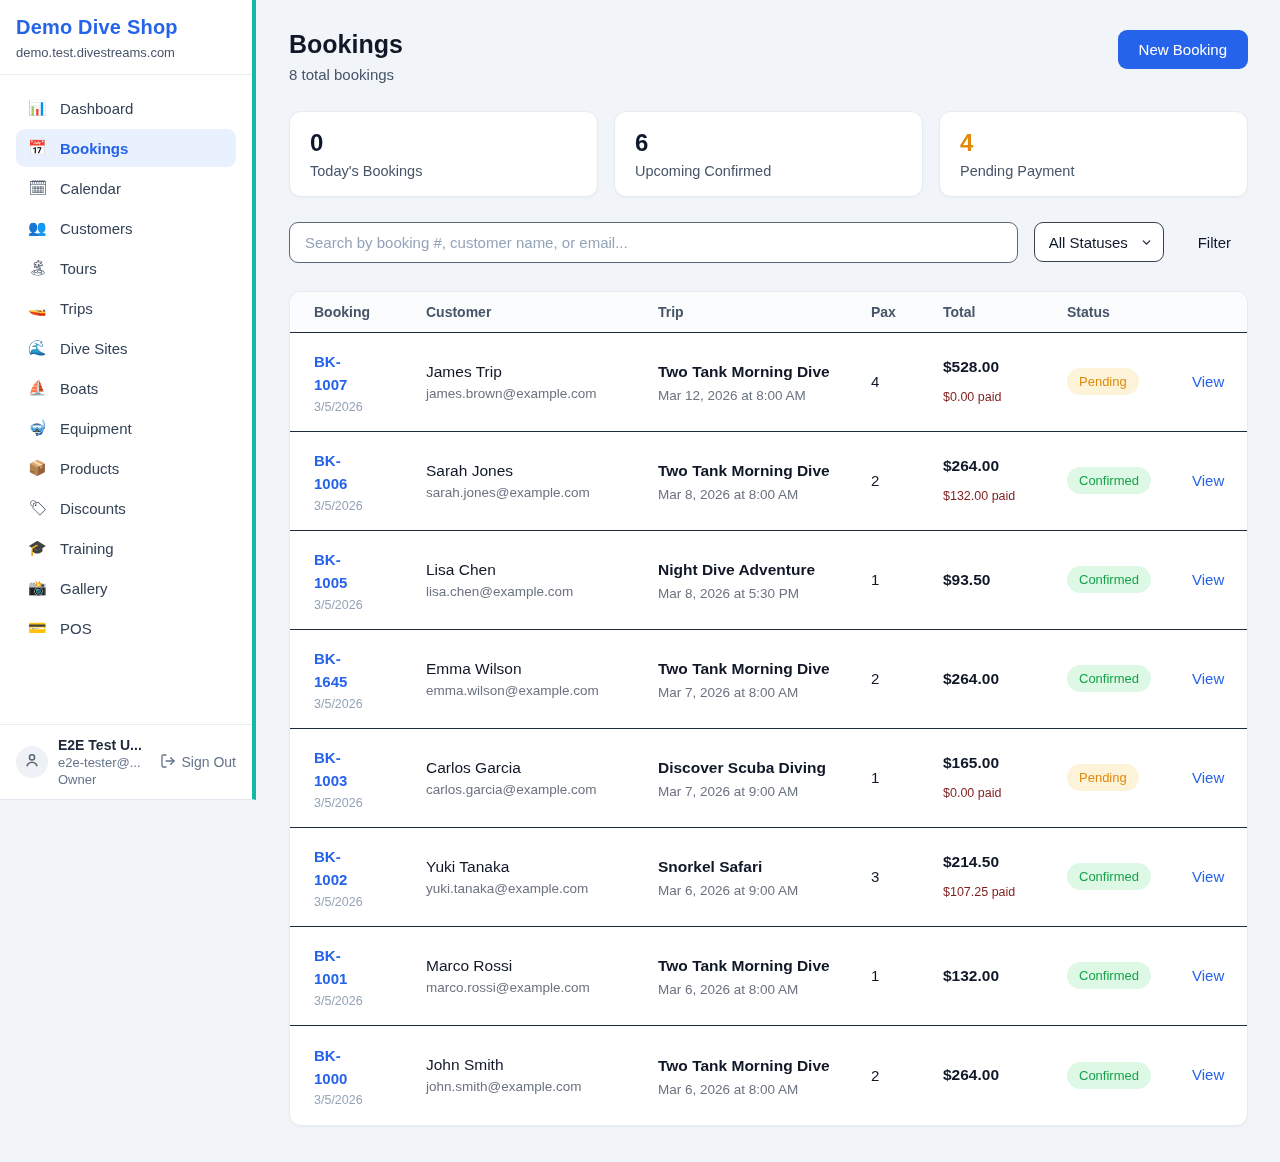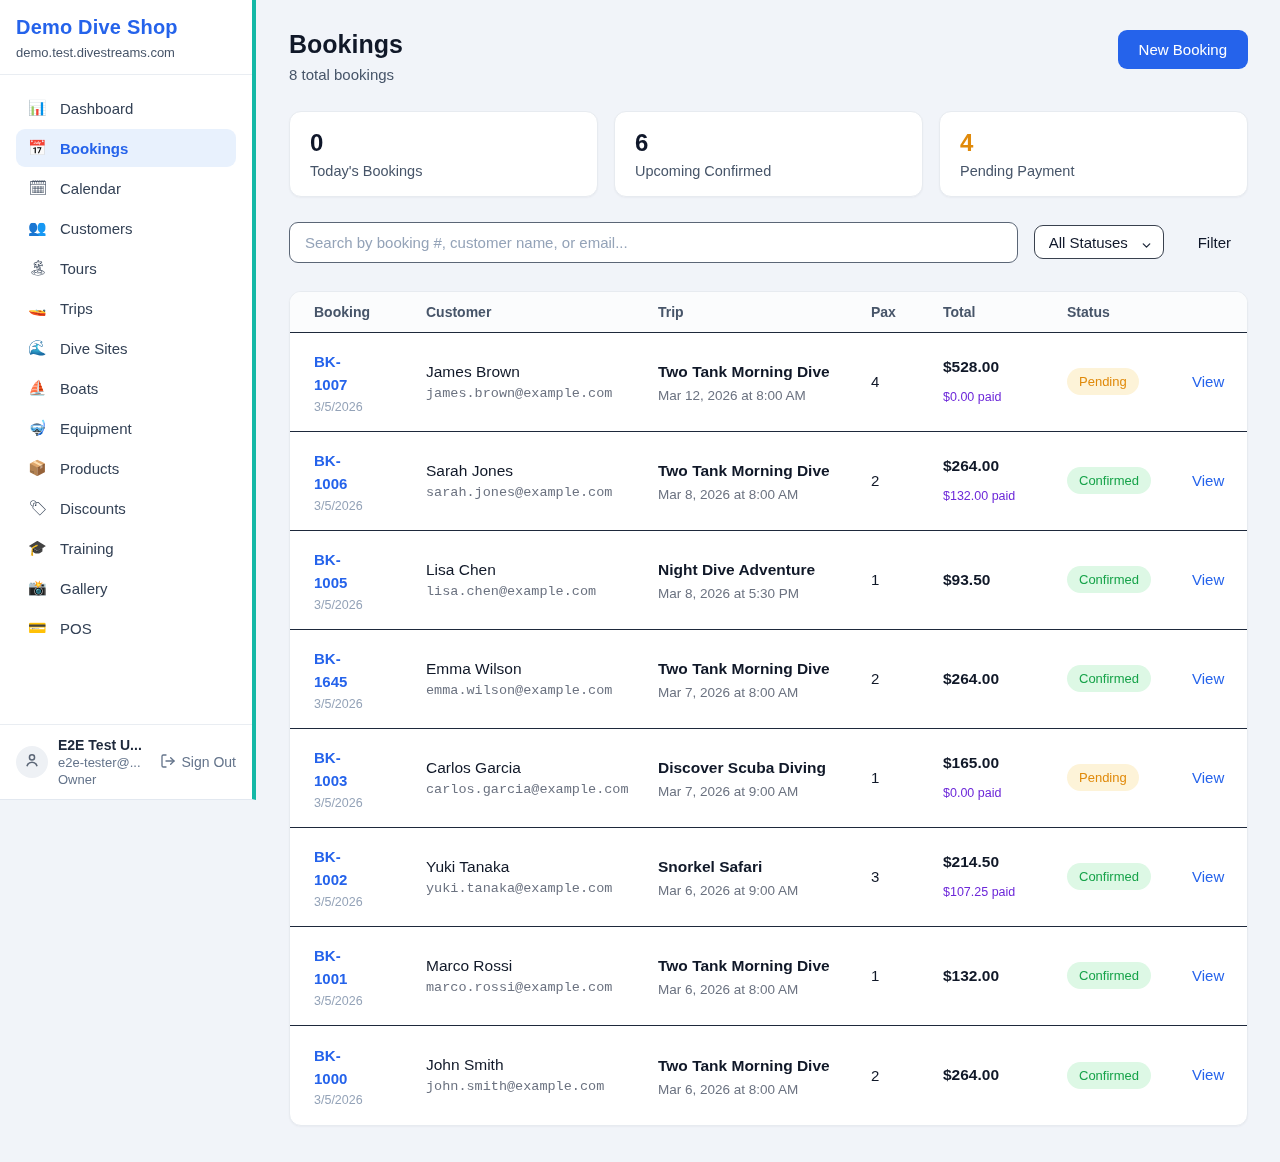--- a/index.html
+++ b/index.html
@@ -65,21 +65,21 @@
 
   .controls { display:flex; align-items:center; margin-top:25px; }
   .search-input {
     flex:1 1 auto; height:41px; border:1px solid #5b6676; border-radius:9px;
     padding:0 15px; font-size:15px; font-family:inherit; color:#0f172a; background:#fff; outline:none;
   }
   .search-input::placeholder { color:#94a3b8; }
   .select-wrap { position:relative; margin-left:16px; flex:0 0 auto; }
   .status-select {
     appearance:none; -webkit-appearance:none;
-    height:34px; border:1px solid #39414e; border-radius:9px; background:#fff;
+    height:40px; border:1px solid #39414e; border-radius:9px; background:#fff;
     padding:0 34px 0 14px; font-size:15px; font-family:inherit; color:#0f172a; cursor:pointer;
   }
   .select-wrap .chev { position:absolute; right:11px; top:13px; pointer-events:none; color:#1e293b; }
   .filter-label { margin-left:34px; margin-right:17px; font-size:15px; color:#0f172a; cursor:pointer; }
 
   
   .table-card {
     margin-top:28px; background:#fff; border:1px solid #e7ebf0; border-radius:12px;
     overflow:hidden; box-shadow:0 1px 2px rgba(15,23,42,.04);
   }
@@ -88,26 +88,26 @@
     grid-template-columns:112px 232px 213px 72px 124px 125px 1fr;
     align-items:center; padding:0 24px;
   }
   .thead { background:#fbfcfd; border-bottom:1px solid #1e293b; }
   .thead > div { font-size:14px; font-weight:700; color:#475569; padding:12px 0; }
   .trow { border-bottom:1px solid #1e293b; min-height:99px; padding-top:16px; padding-bottom:16px; }
   .trow:last-child { border-bottom:none; }
   .bid { display:inline-block; max-width:56px; color:#2563eb; font-weight:700; font-size:15px; line-height:1.55; cursor:pointer; }
   .bdate { margin-top:3px; font-size:12.5px; color:#94a3b8; }
   .cname { font-size:15.5px; color:#101828; }
-  .cemail { margin-top:5px; font-size:13.5px; color:#6b7280;font-family:Liberation Mono, monospace; }
+  .cemail { margin-top:5px; font-size:13.5px; color:#6b7280; }
   .tname { font-size:15.5px; font-weight:600; color:#101828; max-width:195px; line-height:1.55; }
   .ttime { margin-top:4px; font-size:13.5px; color:#6b7280; }
   .pax { font-size:15px; color:#101828; }
   .tot { font-size:15.5px; font-weight:700; color:#101828; }
-  .paid { margin-top:12px; font-size:12.5px; color:#6d28d9; max-width:75px; line-height:1.45; }
+  .paid { margin-top:12px; font-size:12.5px; color:#7f1d1d; max-width:75px; line-height:1.45; }
   .badge {
     display:inline-block; padding:6px 12px; border-radius:999px; font-size:13px;
   }
   .badge.warn { background:#fdf3d8; color:#e08a0b; }
   .badge.ok { background:#ddf8e5; color:#17a34a; }
   .view-link { color:#2563eb; font-size:15px; font-weight:500; cursor:pointer; }
   .cell-status { text-align:left; }
   .cell-view { text-align:right; }
 </style>
 </head>
@@ -272,21 +272,21 @@
         <div>Status</div>
         <div></div>
       </div>
       <div id="rows-mount">
   <div class="tgrid trow">
     <div>
       <span class="bid">BK-1007</span>
       <div class="bdate">3/5/2026</div>
     </div>
     <div>
-      <div class="cname">James Brown</div>
+      <div class="cname">James Trip</div>
       <div class="cemail">james.brown@example.com</div>
     </div>
     <div>
       <div class="tname">Two Tank Morning Dive</div>
       <div class="ttime">Mar 12, 2026 at 8:00 AM</div>
     </div>
     <div class="pax">4</div>
     <div>
       <div class="tot">$528.00</div>
       <div class="paid">$0.00 paid</div>

